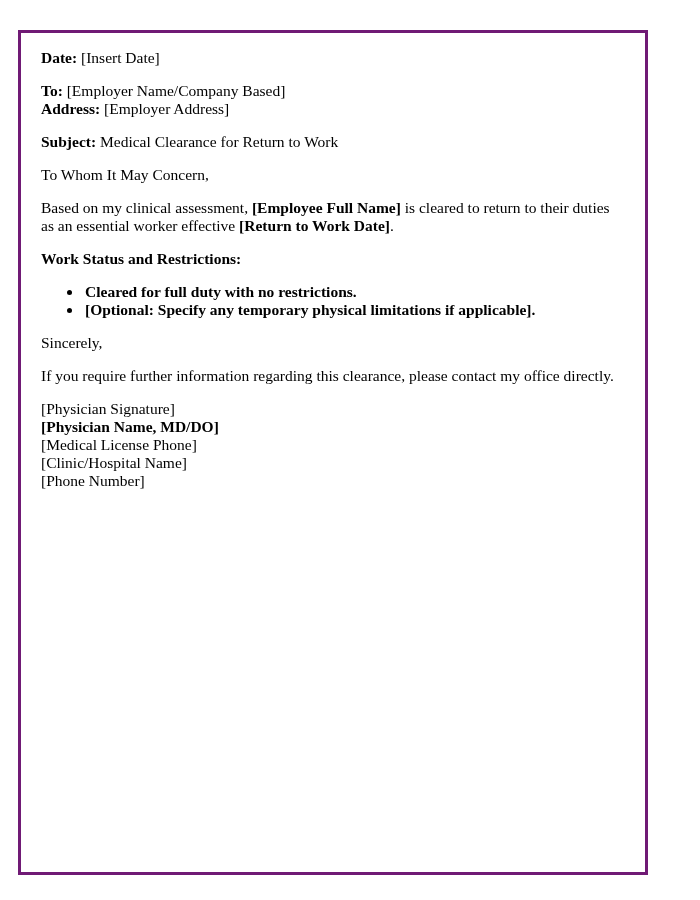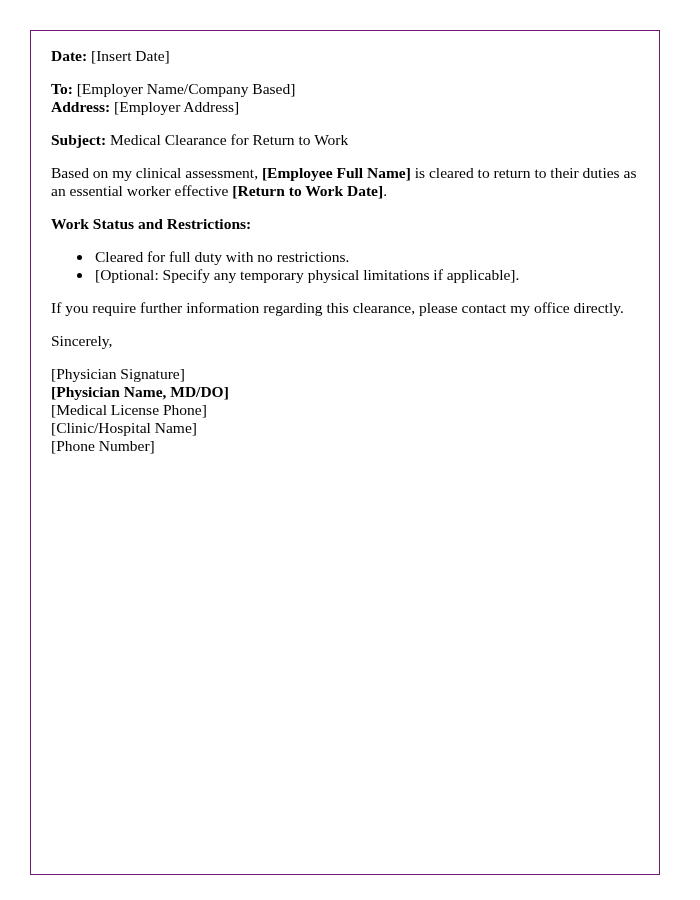--- a/index.html
+++ b/index.html
@@ -9,59 +9,61 @@
   body {
     width: 700px;
     height: 900px;
     background: #ffffff;
     font-family: "Liberation Serif", "DejaVu Serif", serif;
     color: #000000;
     position: relative;
   }
   .letter-frame {
     position: absolute;
-    left: 30px;
+    left: 18px;
     top: 30px;
     width: 630px;
     height: 845px;
-    border: 1px solid #701a75;
+    border: 3px solid #701a75;
     box-sizing: border-box;
     background: #ffffff;
   }
   .letter-content {
     padding: 16px 20px;
     font-size: 15.5px;
     line-height: 18px;
   }
   .letter-content p {
     margin: 0 0 15px 0;
   }
   .letter-content ul {
     margin: 0 0 15px 0;
     padding-left: 42px;
+    font-weight: bold;
   }
   .letter-content li {
     margin: 0;
     padding-left: 2px;
   }
   .letter-content b {
     font-weight: bold;
   }
 </style>
 </head>
 <body>
 
 <div class="letter-frame">
   <div class="letter-content">
       <p><b>Date: </b><span>[Insert Date]</span></p>
       <p><b>To: </b><span>[Employer Name/Company Based]</span><br><b>Address: </b><span>[Employer Address]</span></p>
       <p><b>Subject: </b><span>Medical Clearance for Return to Work</span></p>
+      <p><span>To Whom It May Concern,</span></p>
       <p><span>Based on my clinical assessment, </span><b>[Employee Full Name]</b><span> is cleared to return to their duties as an essential worker effective </span><b>[Return to Work Date]</b><span>.</span></p>
       <p><b>Work Status and Restrictions:</b></p>
       <ul>
         <li><span>Cleared for full duty with no restrictions.</span></li>
         <li><span>[Optional: Specify any temporary physical limitations if applicable].</span></li>
       </ul>
+      <p><span>Sincerely,</span></p>
       <p><span>If you require further information regarding this clearance, please contact my office directly.</span></p>
-      <p><span>Sincerely,</span></p>
       <p><span>[Physician Signature]</span><br><b>[Physician Name, MD/DO]</b><br><span>[Medical License Phone]</span><br><span>[Clinic/Hospital Name]</span><br><span>[Phone Number]</span></p>
     </div>
 </div>
 
 </body></html>

